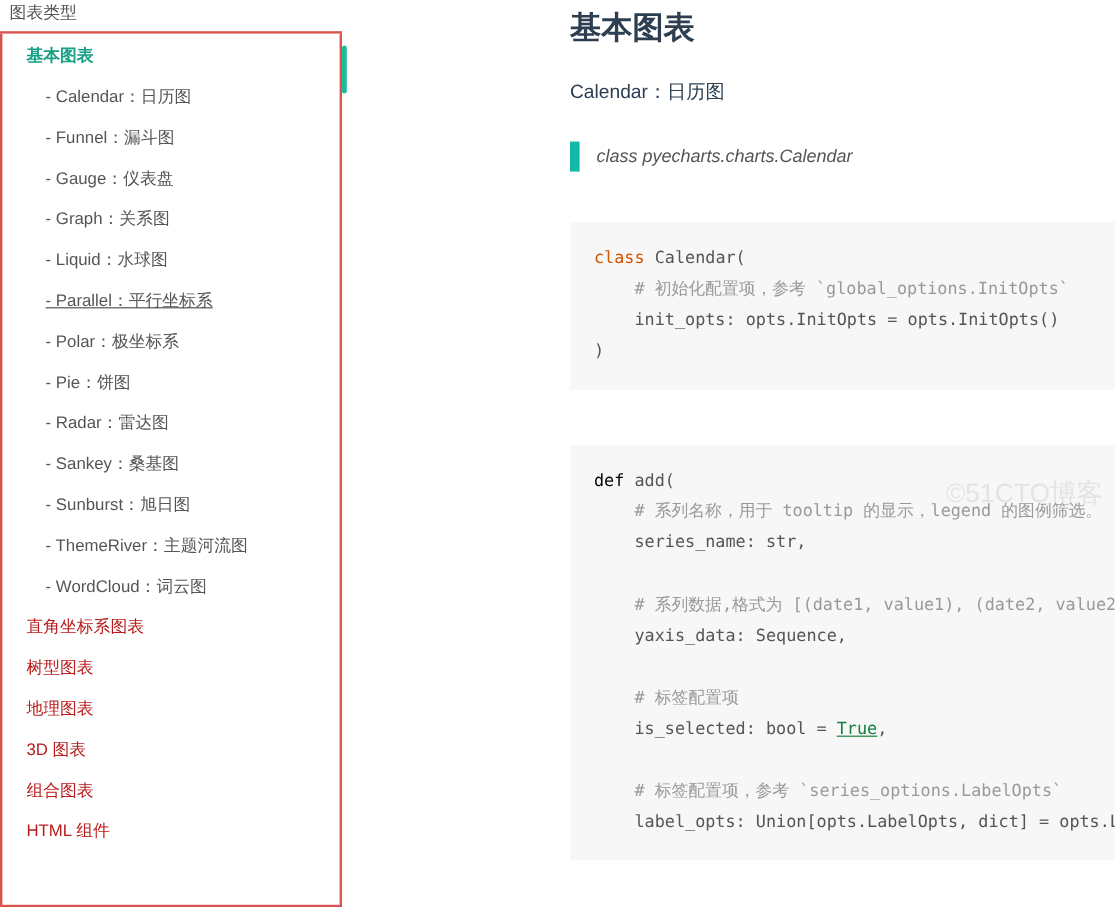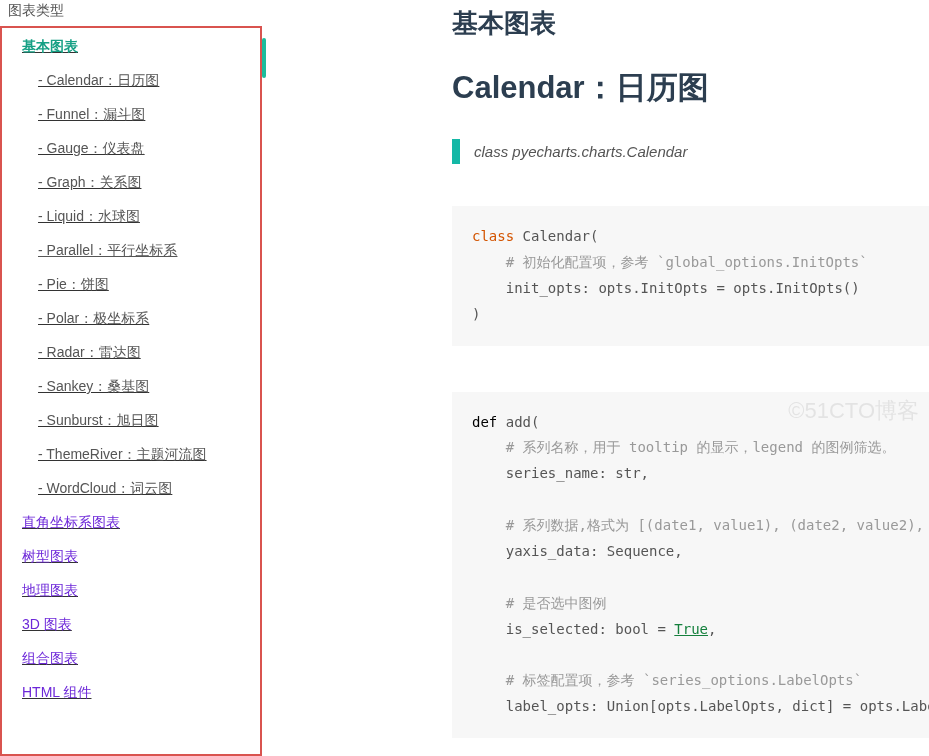--- a/index.html
+++ b/index.html
@@ -6,45 +6,44 @@
   body {
     font-family: -apple-system, BlinkMacSystemFont, "Segoe UI", Helvetica, Arial, sans-serif;
     background: #fff;
     width: 929px;
     height: 756px;
     overflow: hidden;
     display: flex;
     color: #333;
   }
   .sidebar {
-    width: 262px;
+    width: 285px;
     border: 2px solid #d9534f;
     border-top: none;
     position: relative;
     padding: 8px 0 0 0;
-    text-decoration: underline;
   }
   .sidebar-header {
     position: absolute;
     top: -2px;
     left: -2px;
     right: -2px;
     padding: 4px 8px 6px 8px;
     font-size: 14px;
     color: #555;
     background: #fff;
     border-bottom: 2px solid #d9534f;
   }
   .sidebar-inner {
     padding-top: 22px;
   }
   .nav-section-title {
     padding: 8px 20px;
     font-size: 14px;
-    color: #6d28d9;
+    color: #b91c1c;
     cursor: pointer;
   }
   .nav-section-title.active {
     color: #16a085;
     font-weight: 600;
   }
   .nav-sub-item {
     padding: 8px 11px 8px 36px;
     font-size: 14px;
     color: #555;
@@ -71,22 +70,22 @@
     padding: 0 0 0 180px;
     overflow: hidden;
   }
   h1.page-title {
     font-size: 26px;
     font-weight: 700;
     color: #2c3e50;
     padding: 6px 0 26px 0;
   }
   h2.section-title {
-    font-size: 31px;
-    font-weight: 700;
+    font-size: 16px;
+    font-weight: 400;
     color: #2c3e50;
     padding-bottom: 30px;
   }
   .quote-block {
     border-left: 8px solid #14b8a6;
     padding: 4px 0 4px 14px;
     font-style: italic;
     font-size: 15px;
     color: #555;
     margin-bottom: 42px;
@@ -124,22 +123,22 @@
   <div class="sidebar">
     <div class="sidebar-header">图表类型</div>
     <div class="sidebar-inner">
       <div class="nav-section-title active">基本图表</div>
       <div class="nav-sub-item">- Calendar：日历图</div>
       <div class="nav-sub-item">- Funnel：漏斗图</div>
       <div class="nav-sub-item">- Gauge：仪表盘</div>
       <div class="nav-sub-item">- Graph：关系图</div>
       <div class="nav-sub-item">- Liquid：水球图</div>
       <div class="nav-sub-item hovered">- Parallel：平行坐标系</div>
+      <div class="nav-sub-item">- Polar：极坐标系</div>
       <div class="nav-sub-item">- Pie：饼图</div>
-      <div class="nav-sub-item">- Polar：极坐标系</div>
       <div class="nav-sub-item">- Radar：雷达图</div>
       <div class="nav-sub-item">- Sankey：桑基图</div>
       <div class="nav-sub-item">- Sunburst：旭日图</div>
       <div class="nav-sub-item">- ThemeRiver：主题河流图</div>
       <div class="nav-sub-item">- WordCloud：词云图</div>
       <div class="nav-section-title">直角坐标系图表</div>
       <div class="nav-section-title">树型图表</div>
       <div class="nav-section-title">地理图表</div>
       <div class="nav-section-title">3D 图表</div>
       <div class="nav-section-title">组合图表</div>
@@ -163,21 +162,21 @@
 <span>)</span></div>
 
 
     <div class="code-block"><span class="kw-def">def</span><span> add(</span>
 <span class="comment">    # 系列名称，用于 tooltip 的显示，legend 的图例筛选。</span>
 <span>    series_name: str,</span>
 <span></span>
 <span class="comment">    # 系列数据,格式为 [(date1, value1), (date2, value2), ...]</span>
 <span>    yaxis_data: Sequence,</span>
 <span></span>
-<span class="comment">    # 是否选中图例</span>
+<span class="comment">    # 标签配置项</span>
 <span><span>    is_selected: bool = </span><span class="val-true">True</span><span>,</span></span>
 <span></span>
 <span class="comment">    # 标签配置项，参考 `series_options.LabelOpts`</span>
 <span>    label_opts: Union[opts.LabelOpts, dict] = opts.LabelOpts(),</span></div>
   </div>
 
   <div class="watermark">©51CTO博客</div>
 </div>
 
 </body></html>

